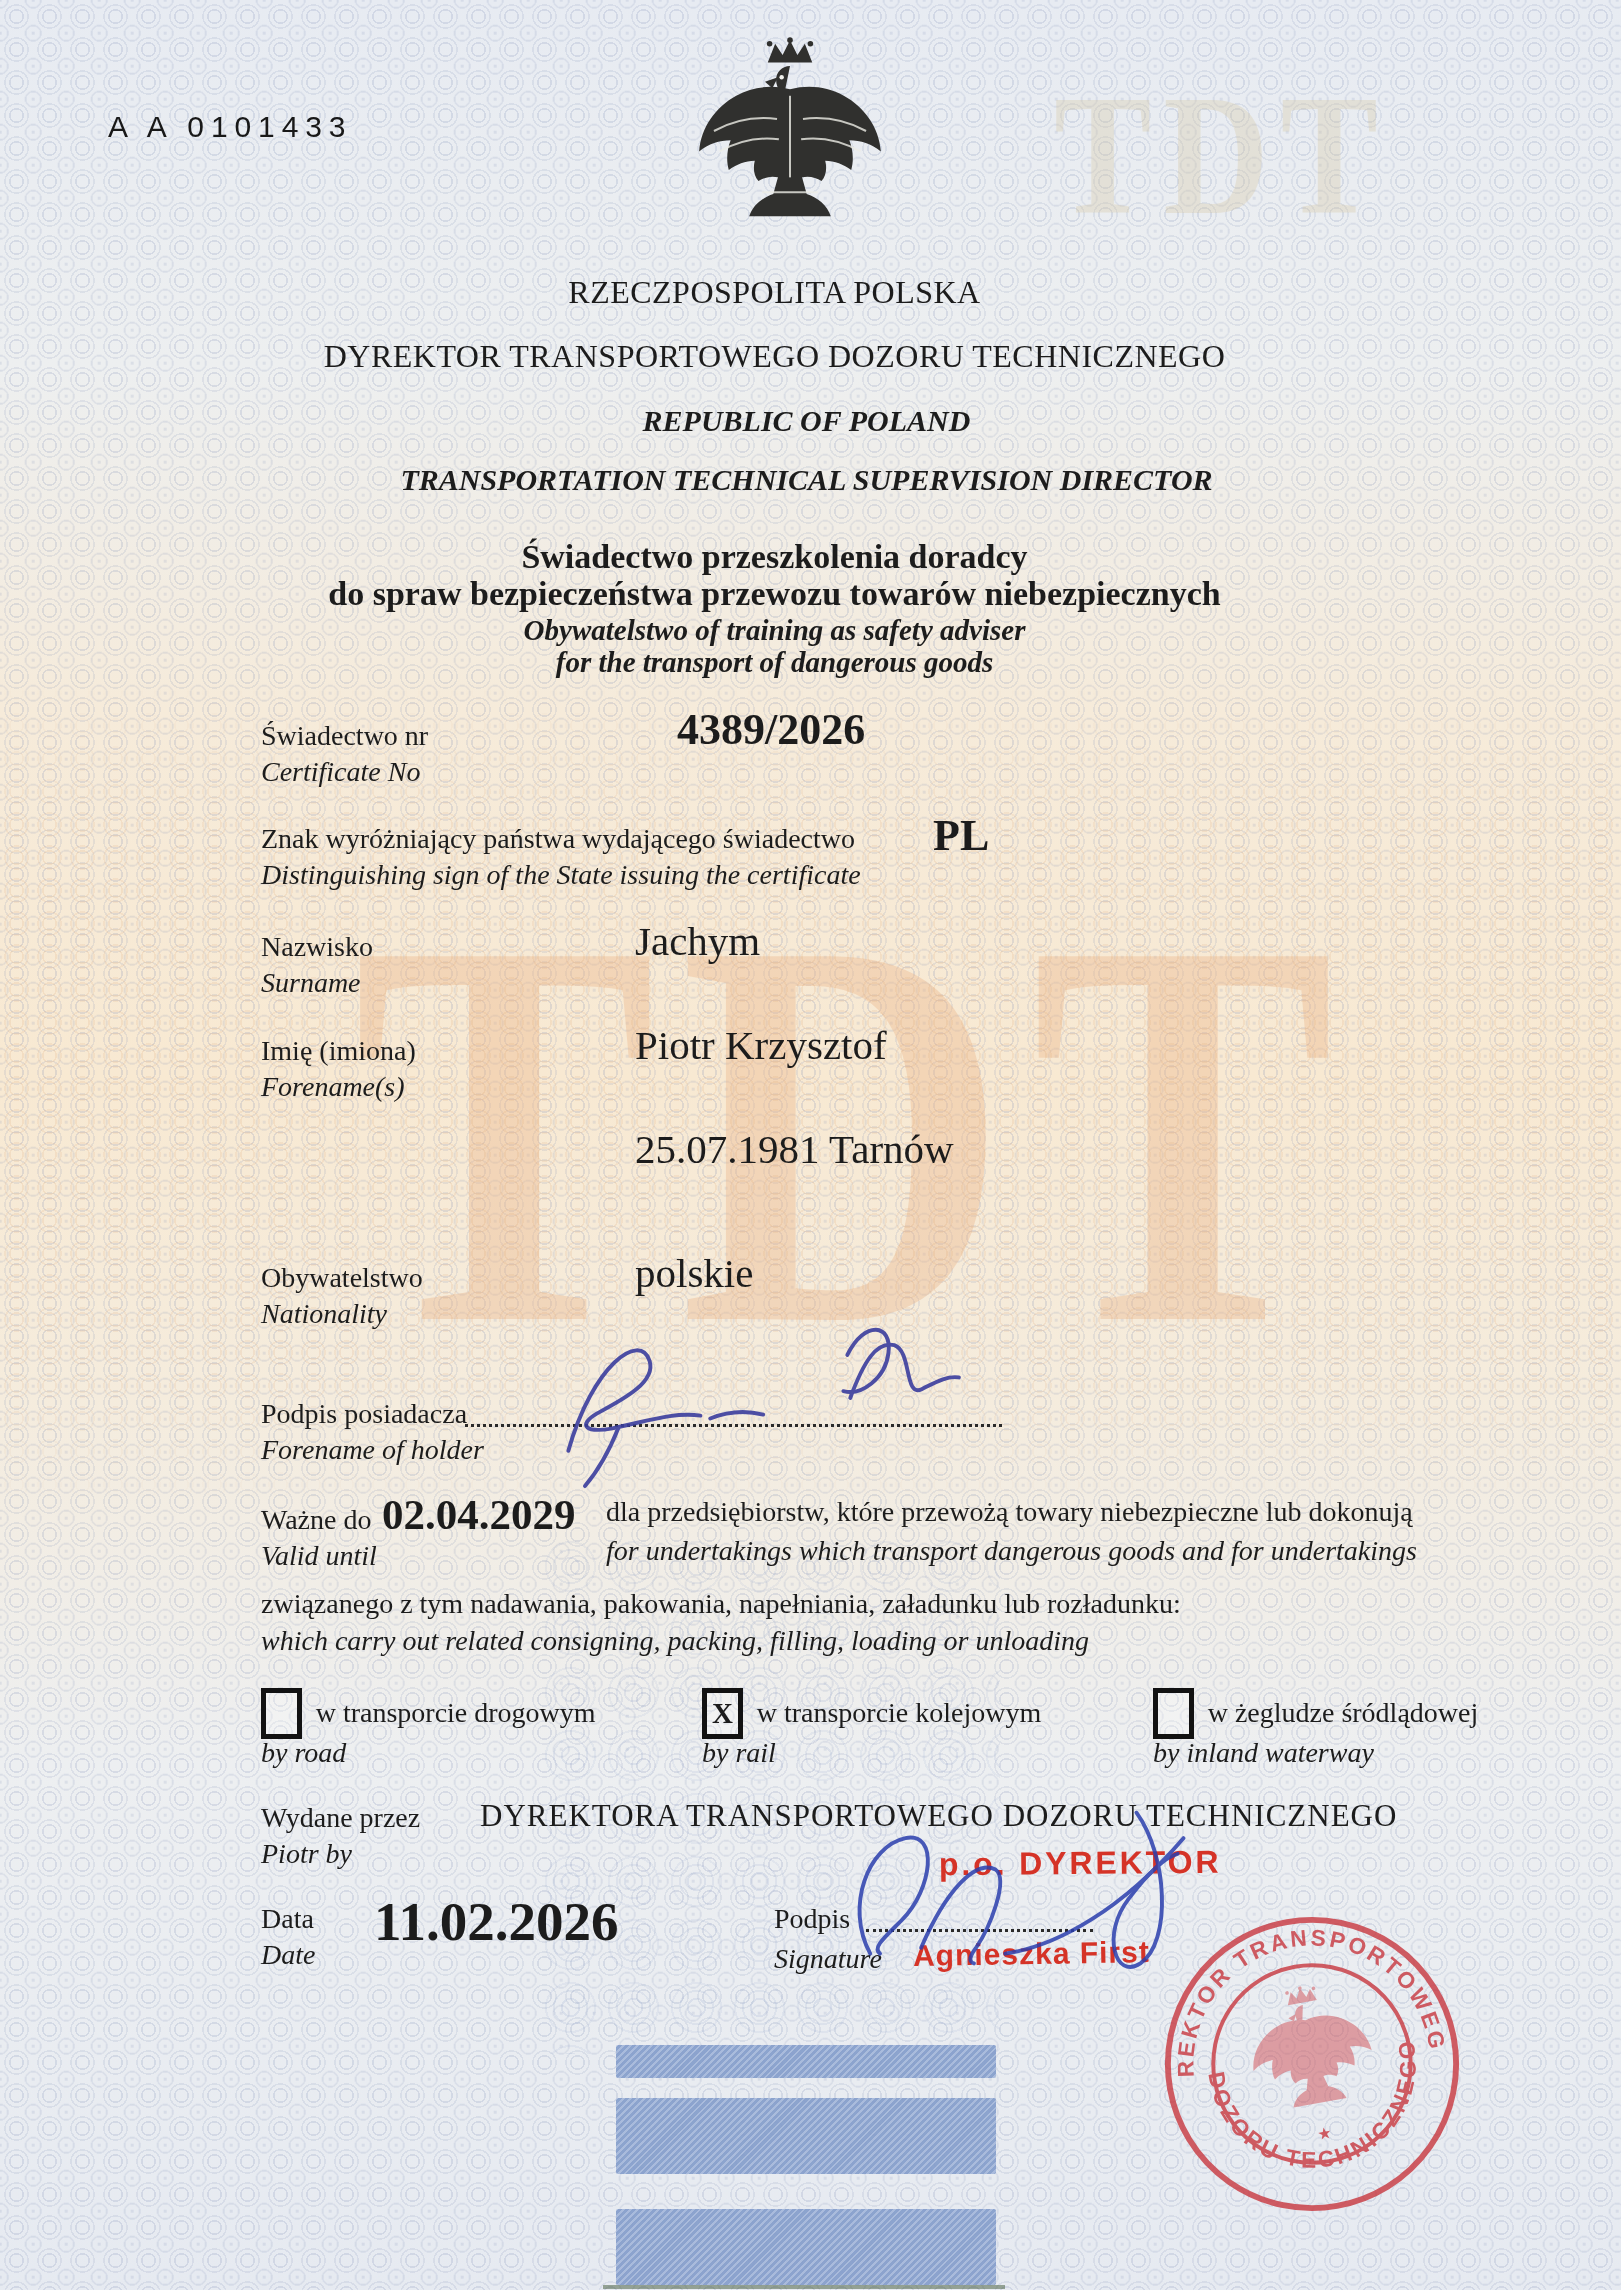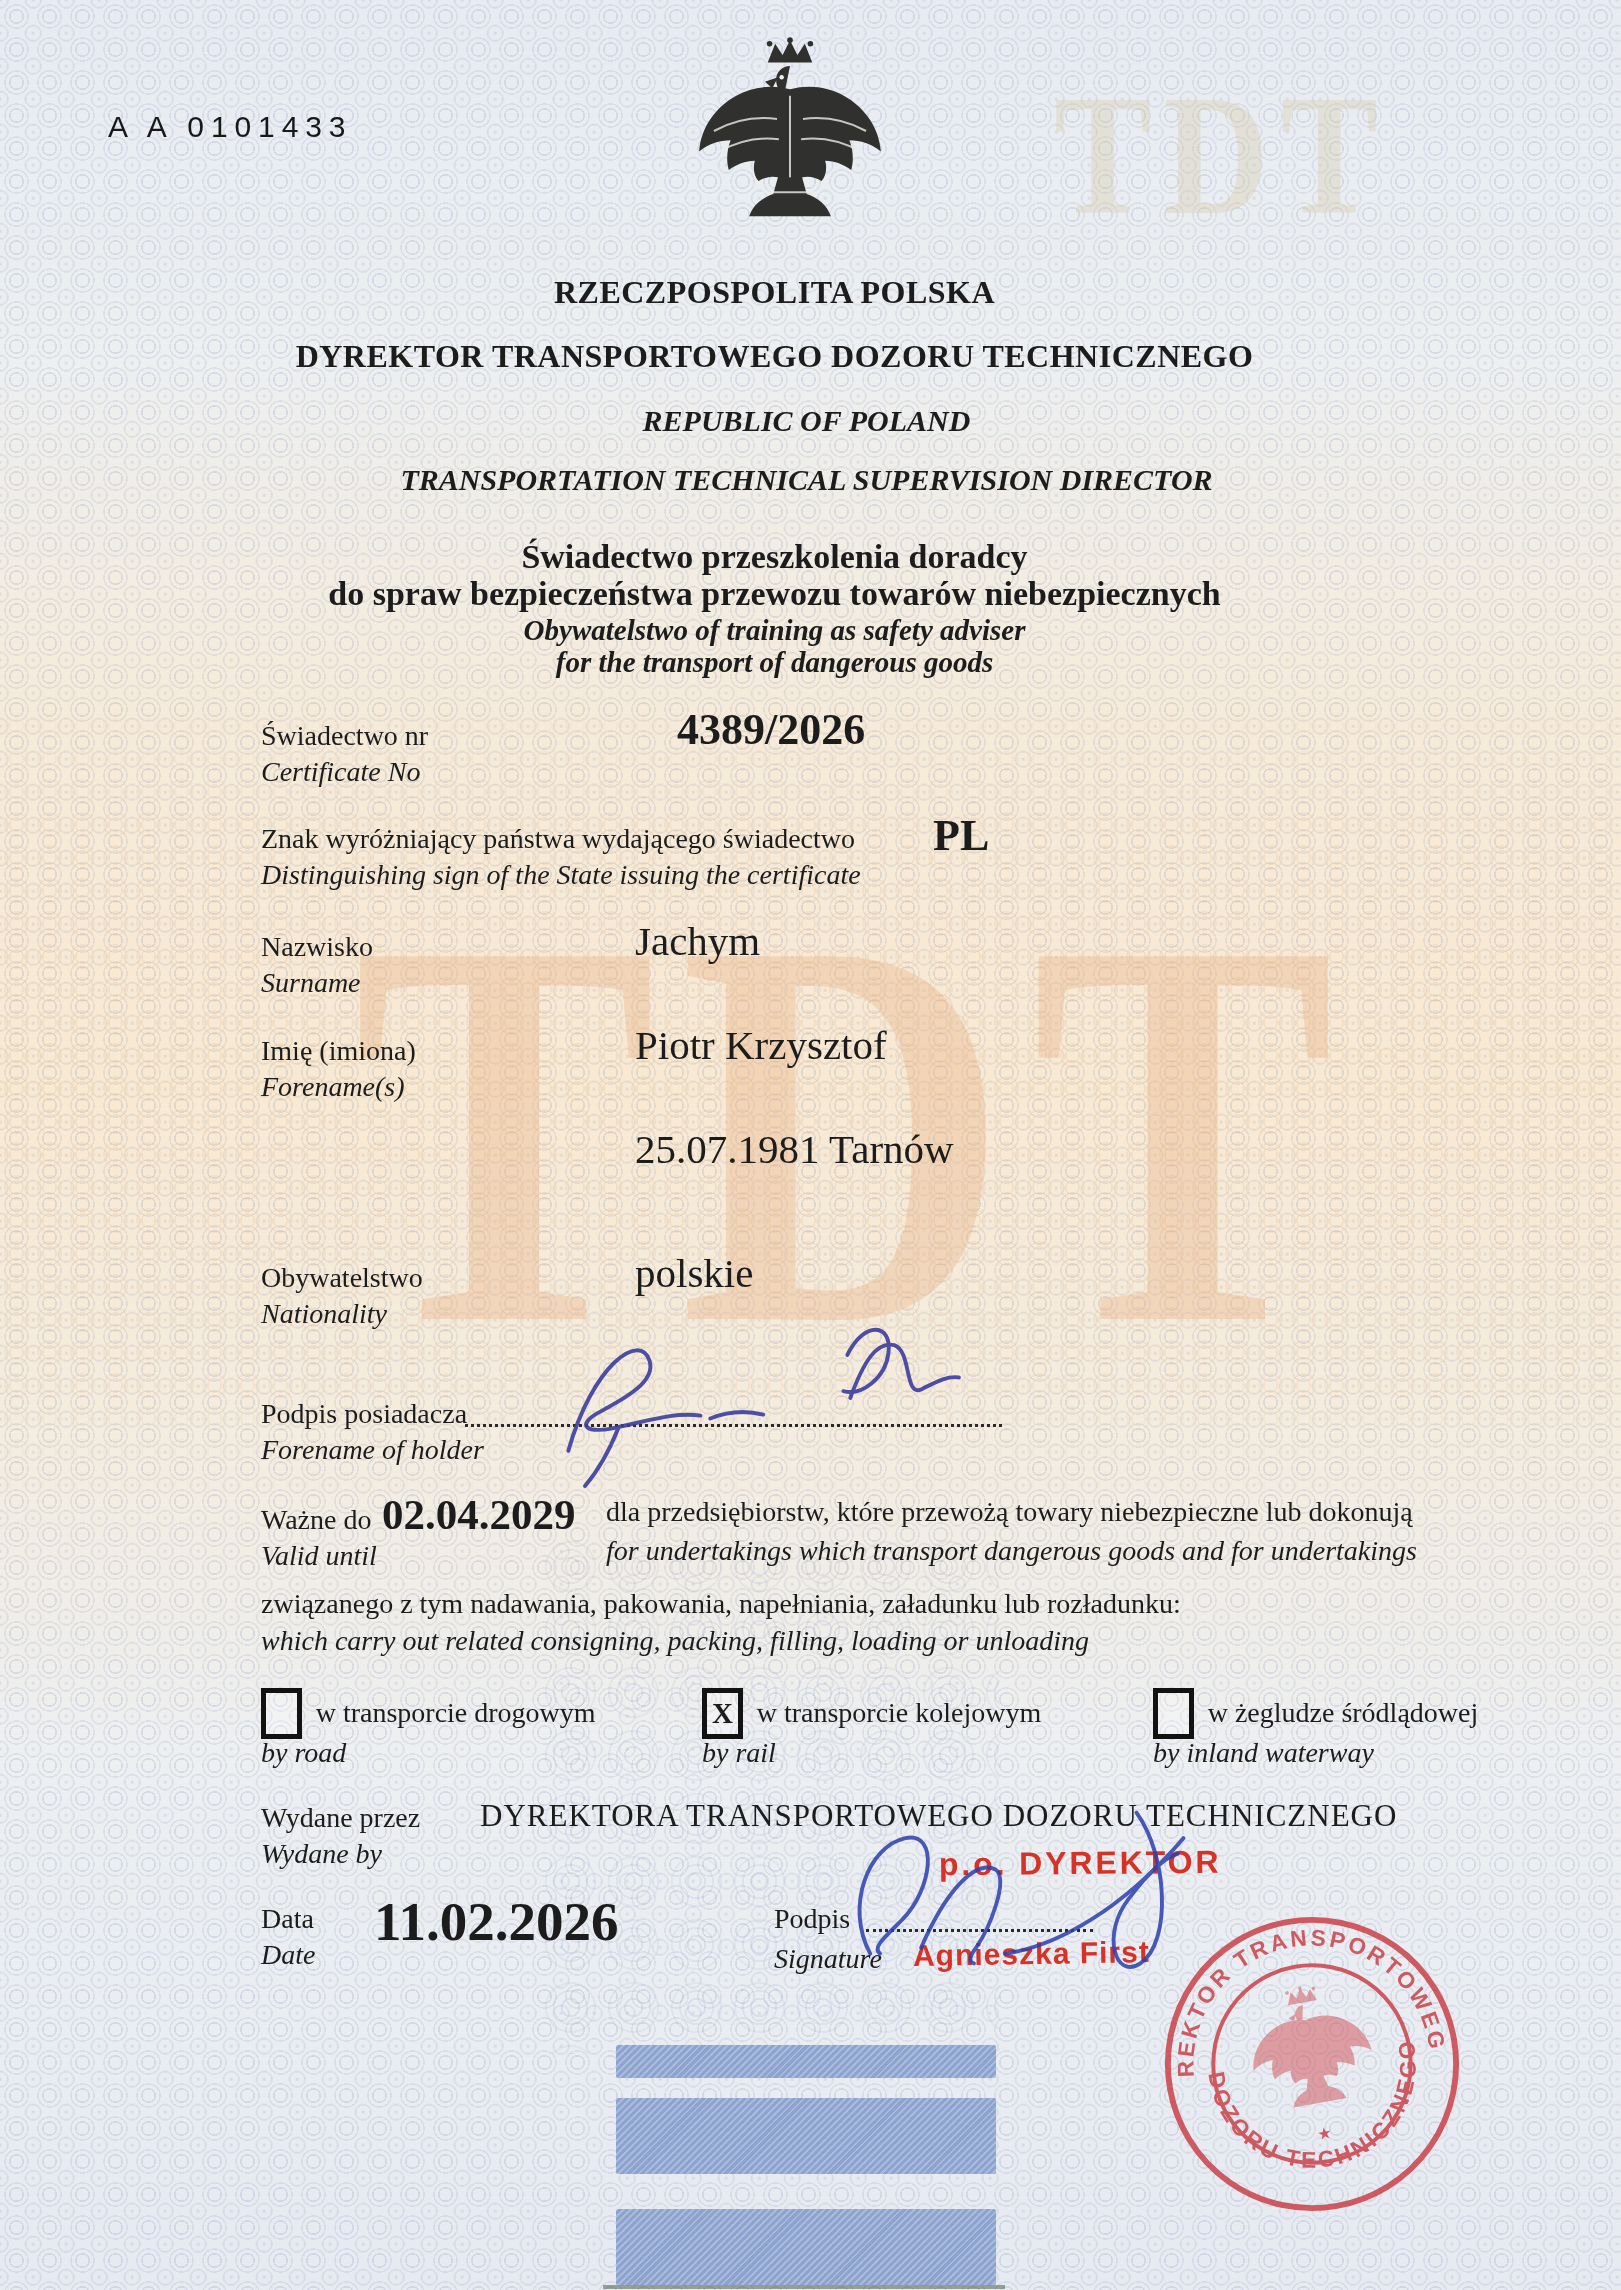--- a/index.html
+++ b/index.html
@@ -10,21 +10,21 @@
     background-image:
       radial-gradient(circle, transparent 0 5.9px, rgba(122,138,178,.20) 5.9px 7.4px, transparent 7.4px 10.8px, rgba(122,138,178,.15) 10.8px 12.3px, transparent 12.3px),
       radial-gradient(circle, rgba(122,138,178,.16) 0 1.5px, transparent 2px 6.9px, rgba(122,138,178,.17) 6.9px 8.3px, transparent 8.3px),
       linear-gradient(180deg,#e7ebf2 0%,#edeff0 16%,#f6ebda 31%,#f8e9d2 47%,#f5ecdd 61%,#edeff1 77%,#e6eaf1 100%);
     background-size:33px 33px,33px 33px,100% 100%;
     background-position:0 0,16.7px 16.7px,0 0;
   }
   .abs{position:absolute;}
   .center-line{position:absolute;left:0;width:1549px;text-align:center;}
   .serial{font-family:"Liberation Sans",sans-serif;font-size:30px;letter-spacing:6.9px;color:#181818;}
-  .h-bold{font-weight:bold;font-size:32px;letter-spacing:0.5px;}
+  .h-bold{font-weight:normal;font-size:32px;letter-spacing:0.5px;}
   .h-ital{font-style:italic;font-weight:600;font-size:30px;margin-left:32px;}
   .t-bold{font-weight:bold;font-size:34px;}
   .t-ital{font-style:italic;font-weight:600;font-size:29px;}
   .lbl{font-size:28px;line-height:36px;white-space:nowrap;}
   .lbl .en{font-style:italic;display:block;}
   .val{font-size:41px;font-weight:500;white-space:nowrap;}
   .val-big{font-size:44px;font-weight:600;white-space:nowrap;}
   .dotline{border-bottom:3.4px dotted #2a2a2a;height:25.5px;}
   .note{font-size:28px;white-space:nowrap;}
   .note-en{font-style:italic;}
@@ -174,21 +174,21 @@
   <div class="abs note note-en" style="left:702px;top:1737px;">by rail</div>
 
   <div class="abs cbx-item" style="left:1153px;top:1688px;">
     <span class="cbx"></span>
     <span class="cbx-lab">w żegludze śródlądowej</span>
   </div>
   <div class="abs note note-en" style="left:1153px;top:1737px;">by inland waterway</div>
 
   <div class="abs lbl" style="left:261px;top:1800px;">
     <span>Wydane przez</span>
-    <span class="en">Wydane by</span>
+    <span class="en">Piotr by</span>
   </div>
   <div class="abs issued-val" style="left:480px;top:1798px;">DYREKTORA TRANSPORTOWEGO DOZORU TECHNICZNEGO</div>
 
   <div class="abs lbl" style="left:261px;top:1901px;">
     <span>Data</span>
     <span class="en">Date</span>
   </div>
   <div class="abs val-big" style="left:374px;top:1890px;font-size:55px;">11.02.2026</div>
 
   <div class="abs lbl" style="left:774px;top:1901px;">Podpis</div>

